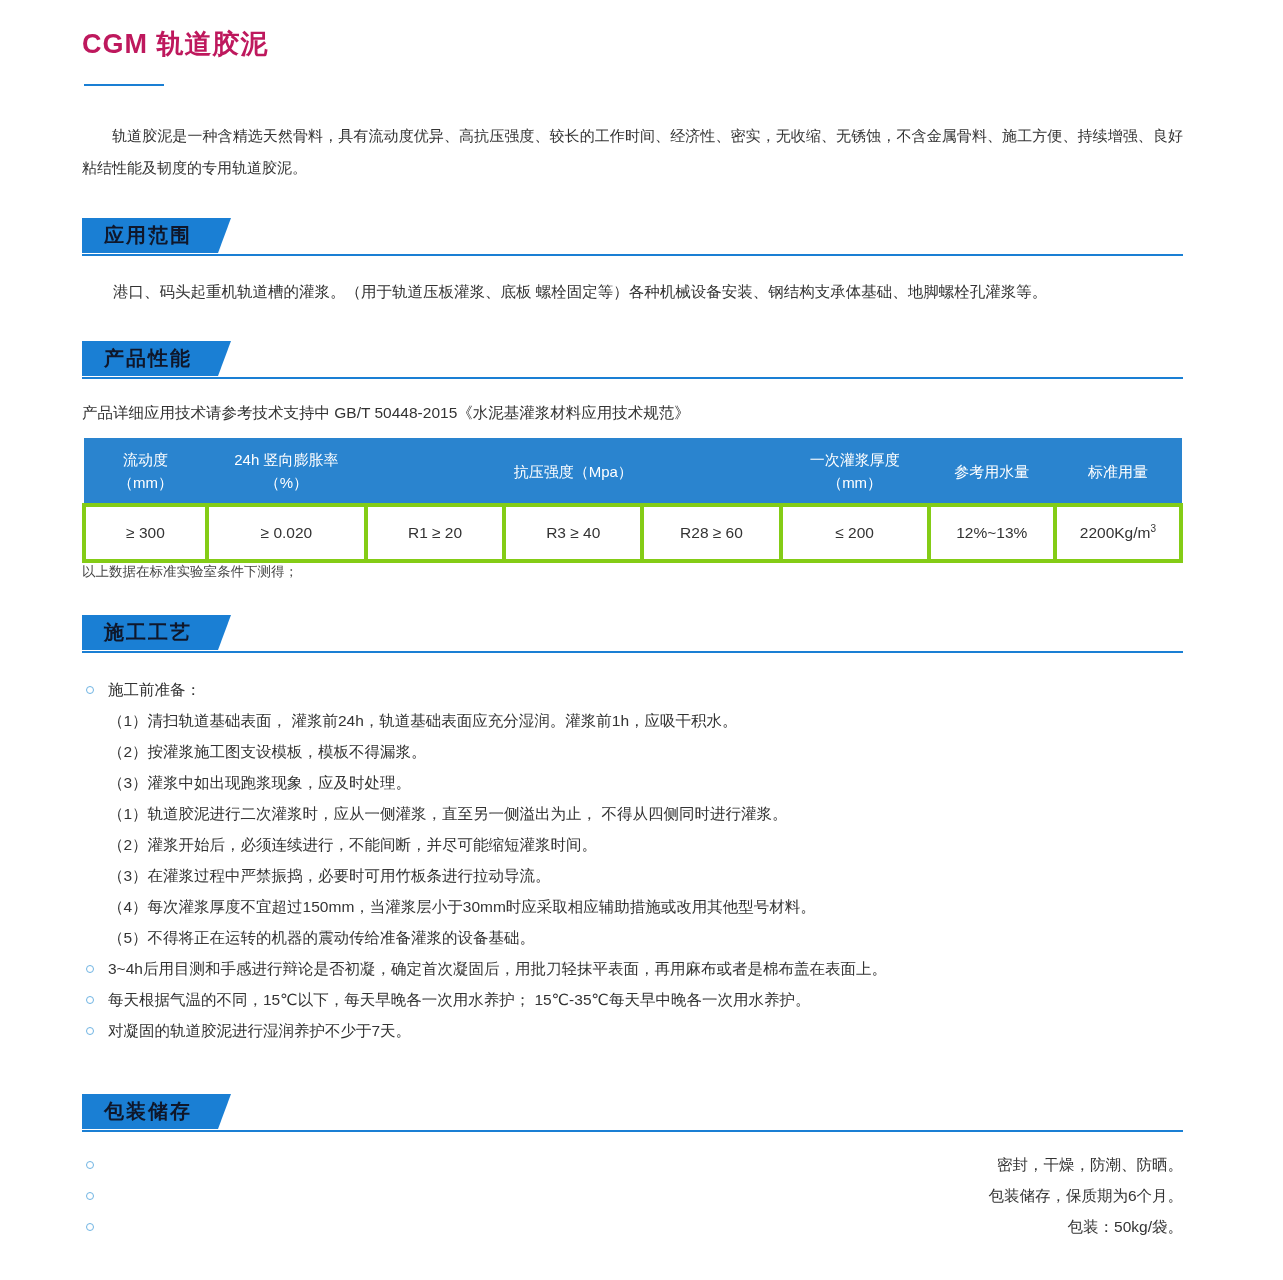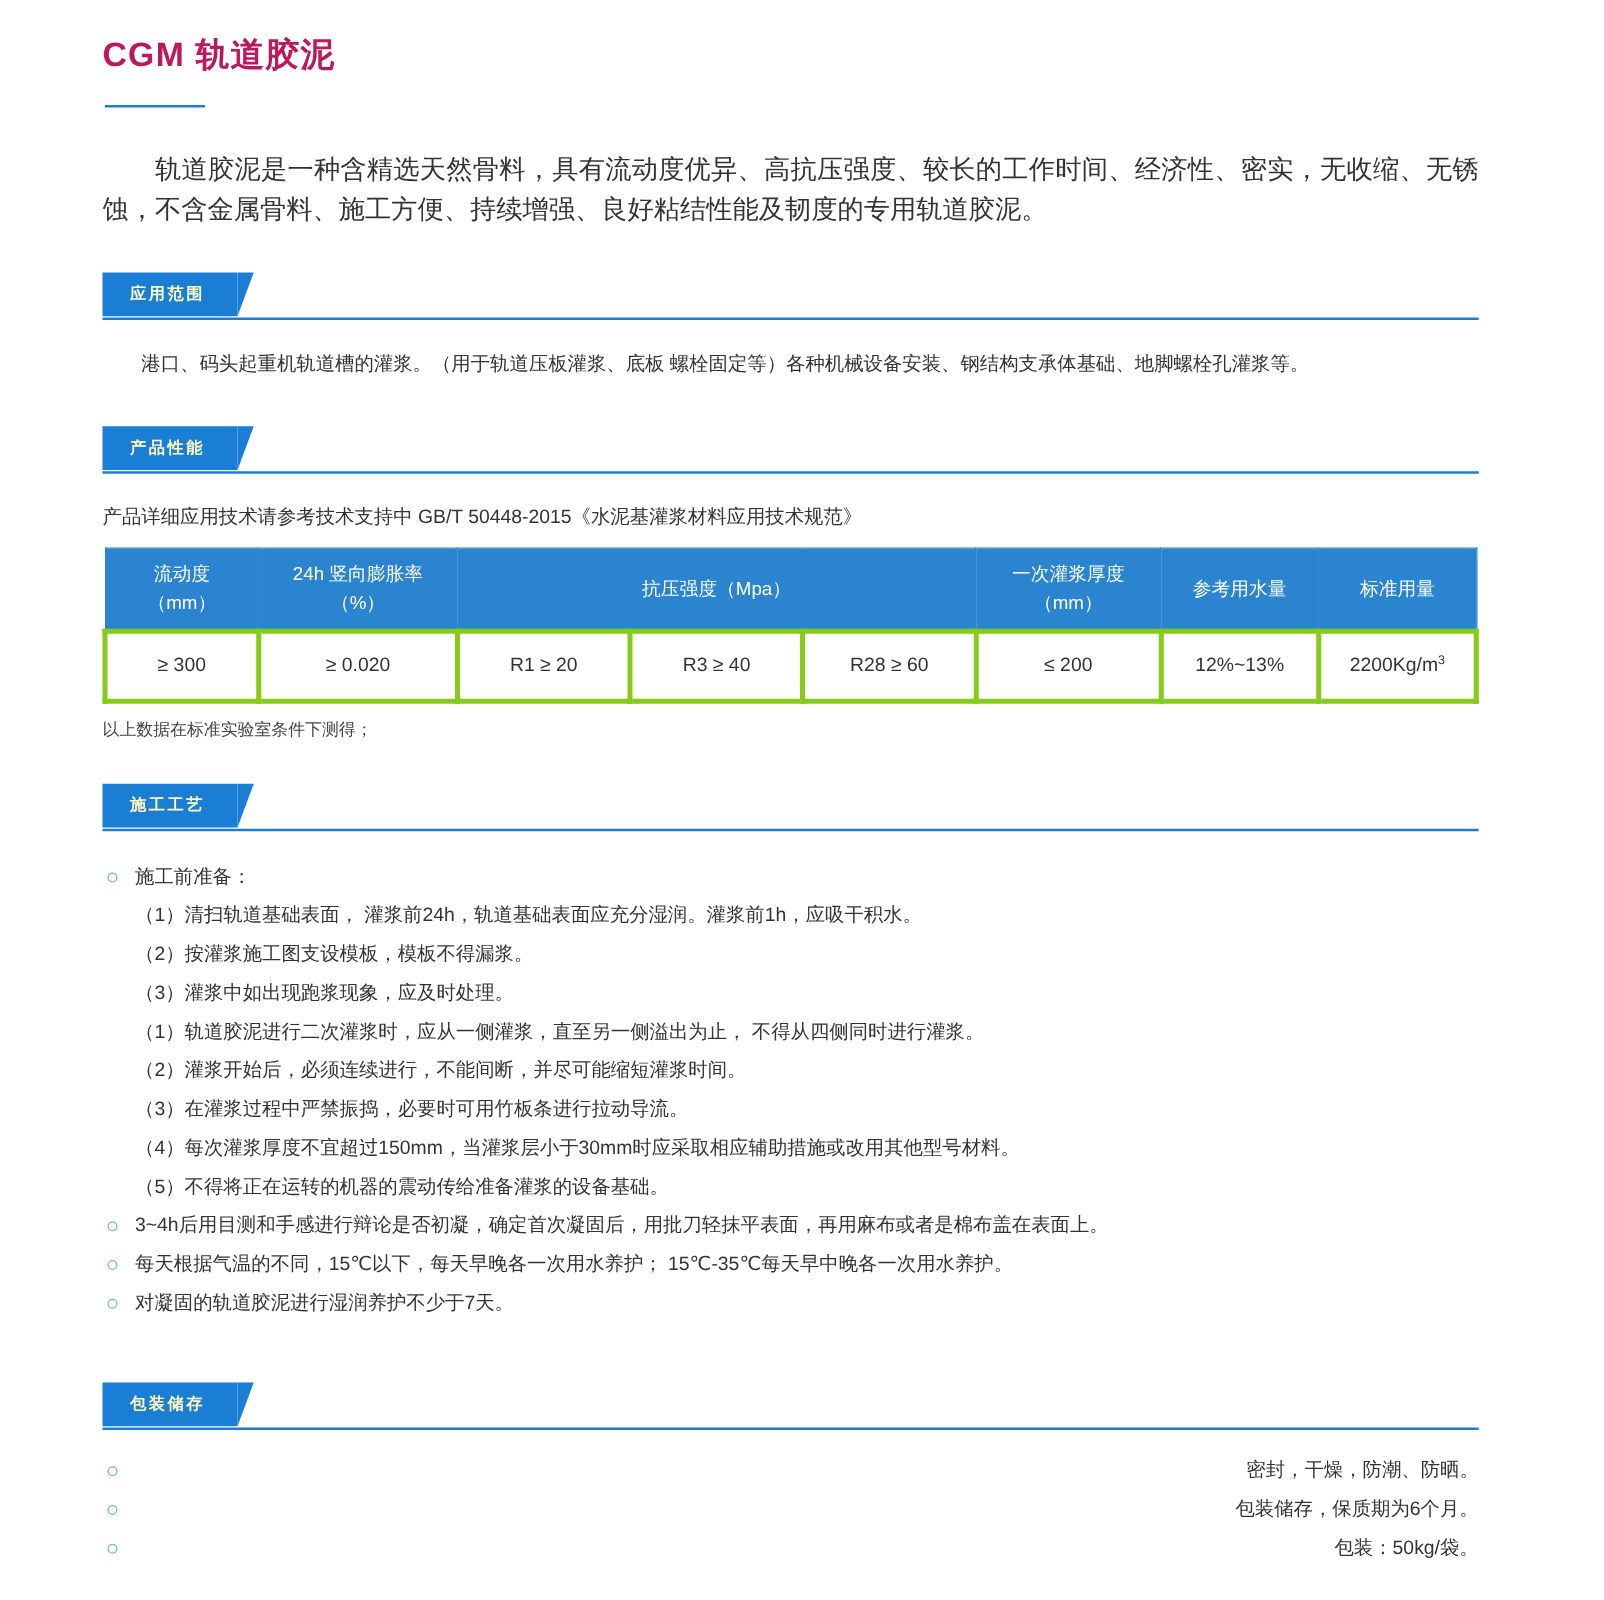--- a/index.html
+++ b/index.html
@@ -33,41 +33,41 @@
   .title-rule {
     width: 80px;
     height: 2px;
     background: #1a7fd4;
     margin: 22px 0 0 2px;
   }
 
   
   .intro {
     margin: 34px 0 0 0;
-    font-size: 21px;
+    font-size: 15px;
     line-height: 32px;
     color: #333;
     text-align: justify;
     text-indent: 2em;
   }
 
   
   .section {
     margin-top: 34px;
   }
   .section-head {
     position: relative;
     height: 36px;
   }
   .ribbon {
     position: relative;
     display: inline-block;
     background: #1a7fd4;
-    color: #fef9c3;
-    font-size: 13px;
+    color: #0f172a;
+    font-size: 20px;
     font-weight: bold;
     letter-spacing: 2px;
     padding: 6px 26px 7px 22px;
     line-height: 22px;
     z-index: 2;
   }
   .ribbon::after {
     content: "";
     position: absolute;
     top: 0;
@@ -124,21 +124,20 @@
     text-align: center;
     vertical-align: middle;
     font-size: 15.5px;
     color: #333;
     height: 44px;
     padding: 4px;
   }
   .tbl-footnote {
     font-size: 13.5px;
     color: #444;
-    margin-top: 12px;
   }
   sup { font-size: 10px; vertical-align: super; }
 
   
   ul.bullets {
     list-style: none;
     margin: 0;
     padding: 0;
   }
   ul.bullets > li {

